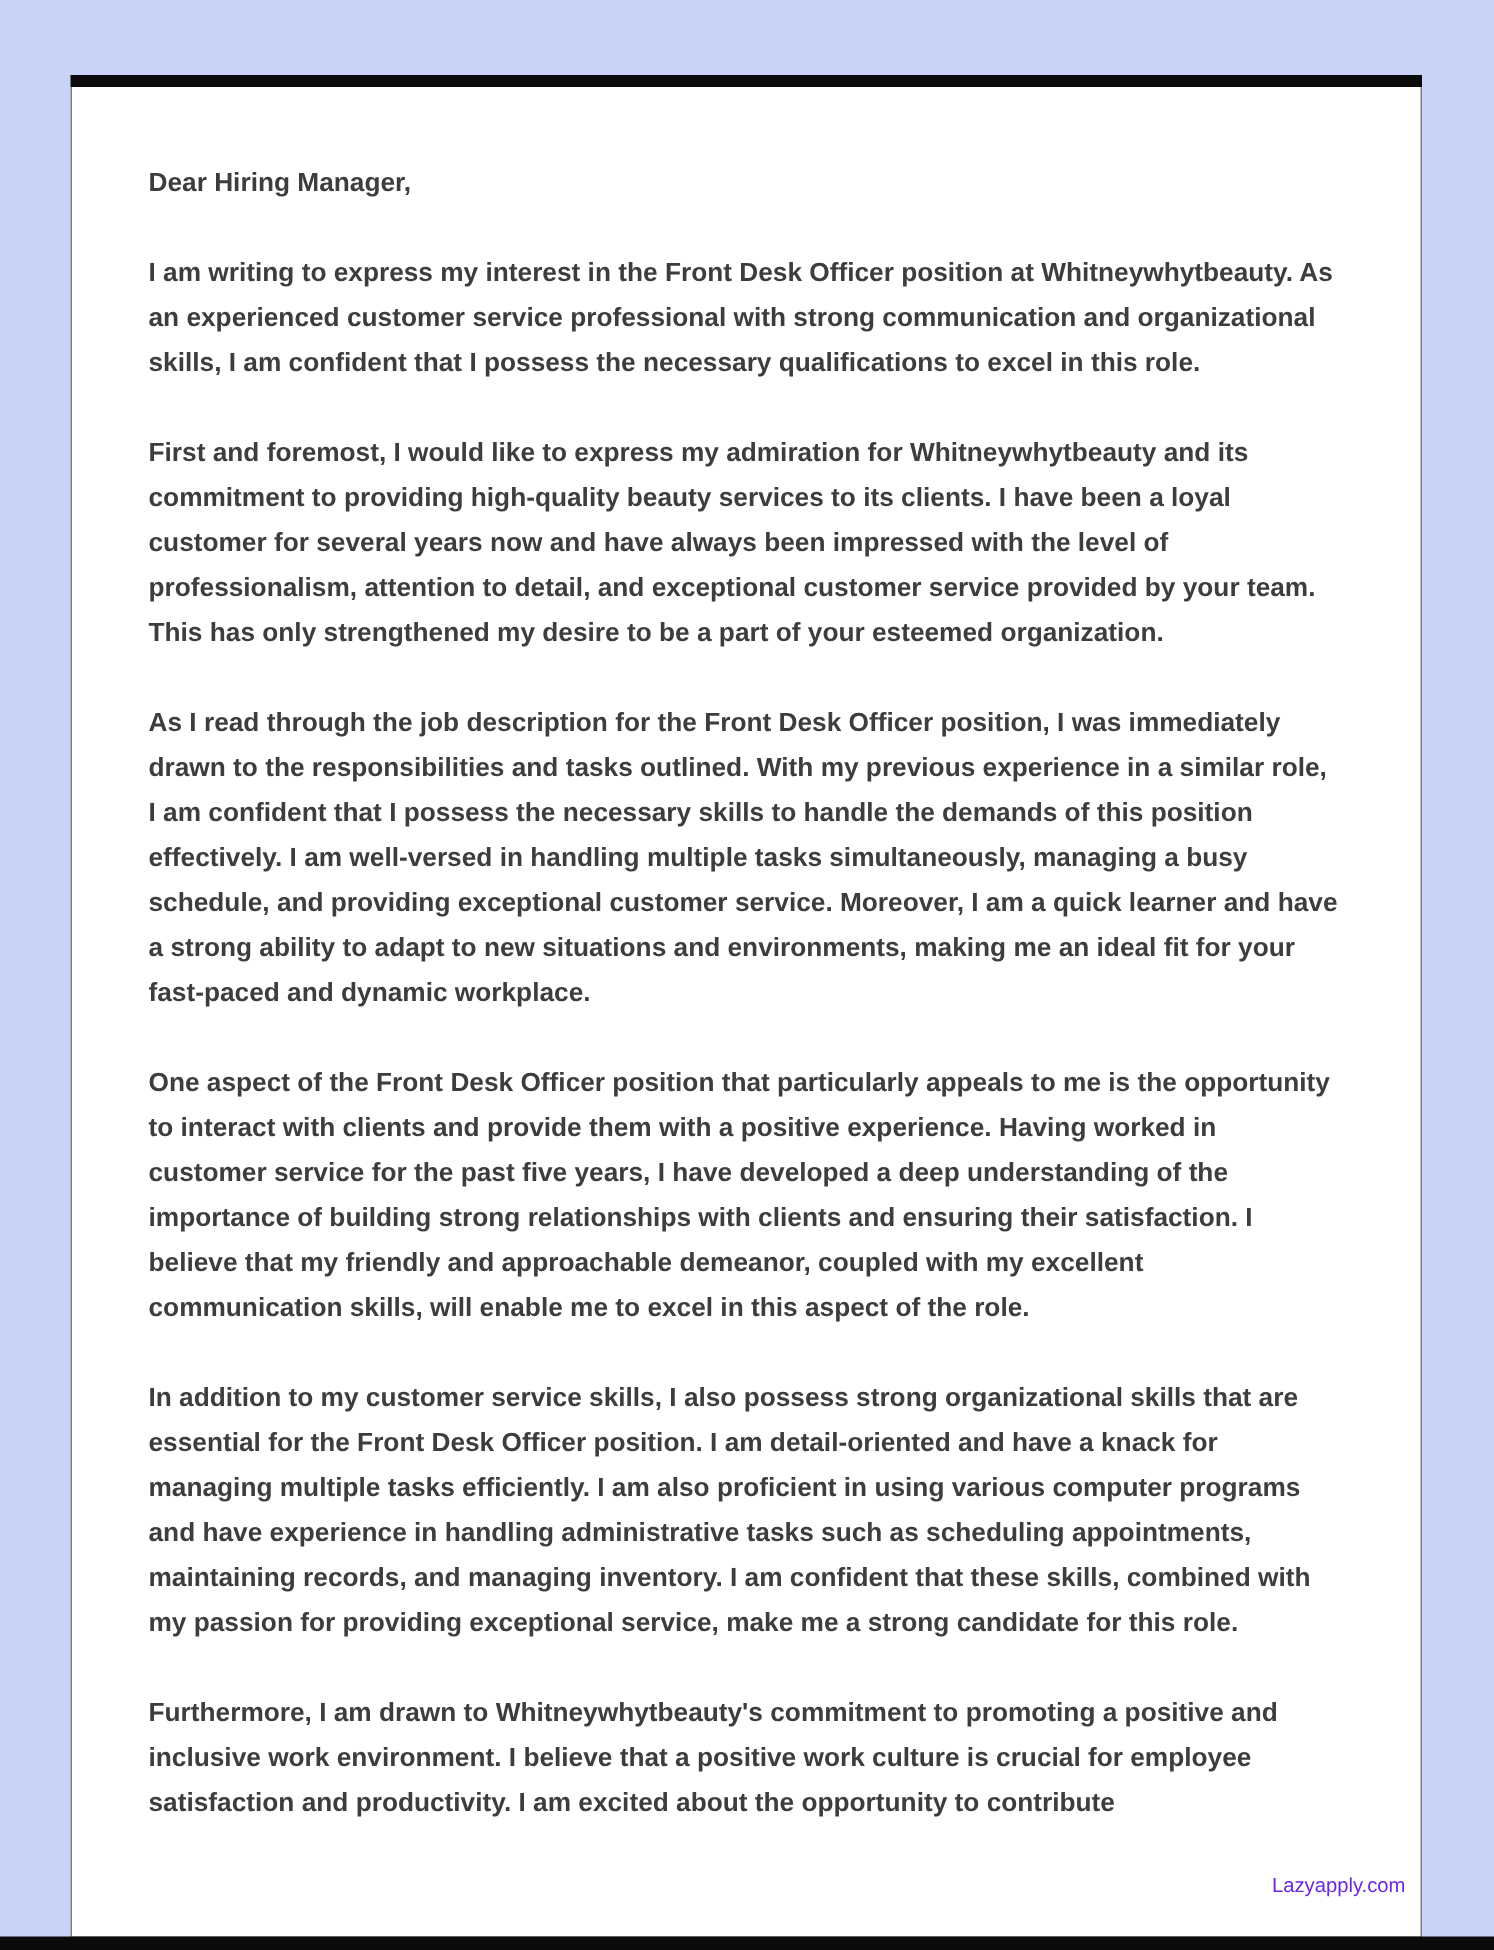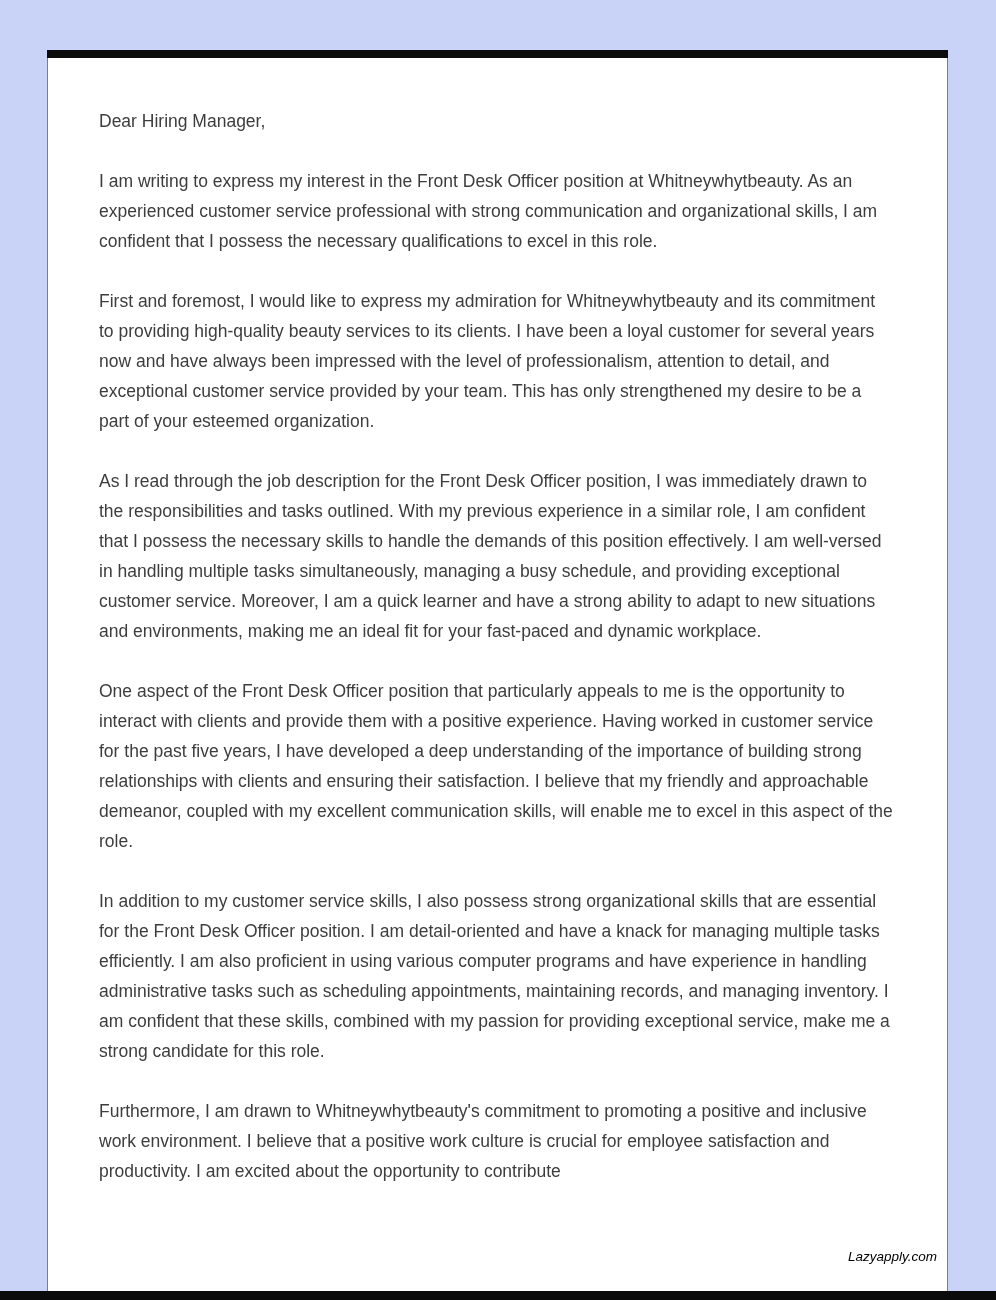--- a/index.html
+++ b/index.html
@@ -52,29 +52,29 @@
     border-top: none;
     padding: 48px 54px 0 51px;
     overflow: hidden;
     z-index: 2;
   }
   .page p {
     margin: 0 0 30px 0;
     font-size: 17.5px;
     line-height: 30px;
     color: #3d3d3d;
+    font-weight: bold;
   }
   .watermark {
     position: absolute;
     right: 59px;
     bottom: 36px;
     font-size: 13.5px;
-    color: #000000;
+    color: #6d28d9;
     z-index: 6;
-    font-style: italic;
   }
   .bottom-bar {
     position: absolute;
     left: 0;
     bottom: 0;
     width: 100%;
     height: 9px;
     background: #0b0b0b;
     z-index: 5;
   }

